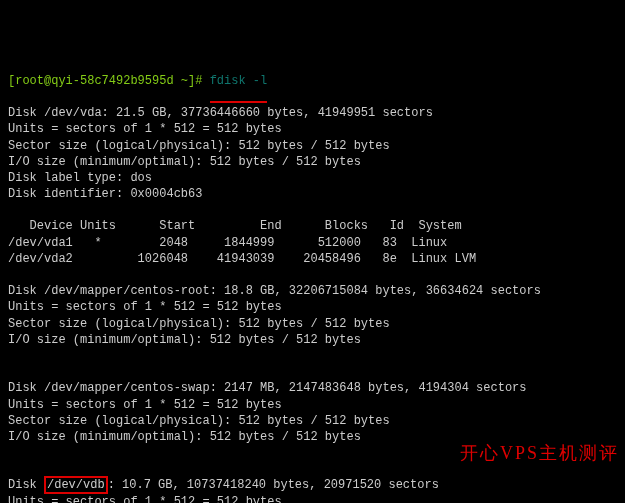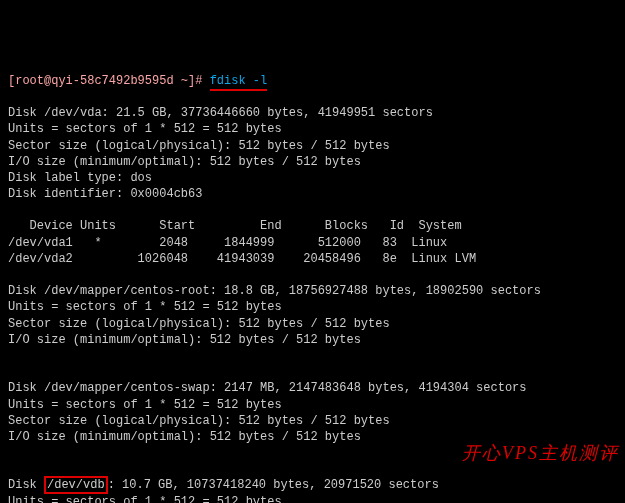--- a/index.html
+++ b/index.html
@@ -9,37 +9,36 @@
     color: #ccc;
     font-family: "Courier New", monospace;
     font-size: 12px;
     line-height: 1.35;
     width: 625px;
     height: 503px;
     box-sizing: border-box;
     white-space: pre;
     position: relative;
   }
-  .prompt { color: #fca5a5; }
+  .prompt { color: #84cc16; }
   .cmd {
-    color: #0ea5e9;
+    color: #0f766e;
     border-bottom: 2px solid #d00;
-    padding-bottom: 1px;
+    padding-bottom: 13px;
   }
   .highlight-box {
     border: 2px solid #d00;
     padding: 0 1px;
   }
   .watermark {
     position: absolute;
     right: 6px;
     bottom: 38px;
     color: #d00;
     font-family: "KaiTi", "STKaiti", serif;
-    font-style: italic;
     font-size: 18px;
     letter-spacing: 2px;
   }
 </style>
 </head>
 <body>
 
 
 
 <span class="prompt">[root@qyi-58c7492b9595d ~]# </span><span class="cmd">fdisk -l</span>
@@ -48,21 +47,21 @@
 <span>Units = sectors of 1 * 512 = 512 bytes</span>
 <span>Sector size (logical/physical): 512 bytes / 512 bytes</span>
 <span>I/O size (minimum/optimal): 512 bytes / 512 bytes</span>
 <span>Disk label type: dos</span>
 <span>Disk identifier: 0x0004cb63</span>
 
 <span>   Device Units      Start         End      Blocks   Id  System</span>
 <span>/dev/vda1   *        2048     1844999      512000   83  Linux</span>
 <span>/dev/vda2         1026048    41943039    20458496   8e  Linux LVM</span>
 
-<span>Disk /dev/mapper/centos-root: 18.8 GB, 18756927488 bytes, 18902590 sectors</span>
+<span>Disk /dev/mapper/centos-root: 18.8 GB, 32206715084 bytes, 36634624 sectors</span>
 <span>Units = sectors of 1 * 512 = 512 bytes</span>
 <span>Sector size (logical/physical): 512 bytes / 512 bytes</span>
 <span>I/O size (minimum/optimal): 512 bytes / 512 bytes</span>
 
 
 <span>Disk /dev/mapper/centos-swap: 2147 MB, 2147483648 bytes, 4194304 sectors</span>
 <span>Units = sectors of 1 * 512 = 512 bytes</span>
 <span>Sector size (logical/physical): 512 bytes / 512 bytes</span>
 <span>I/O size (minimum/optimal): 512 bytes / 512 bytes</span>
 

